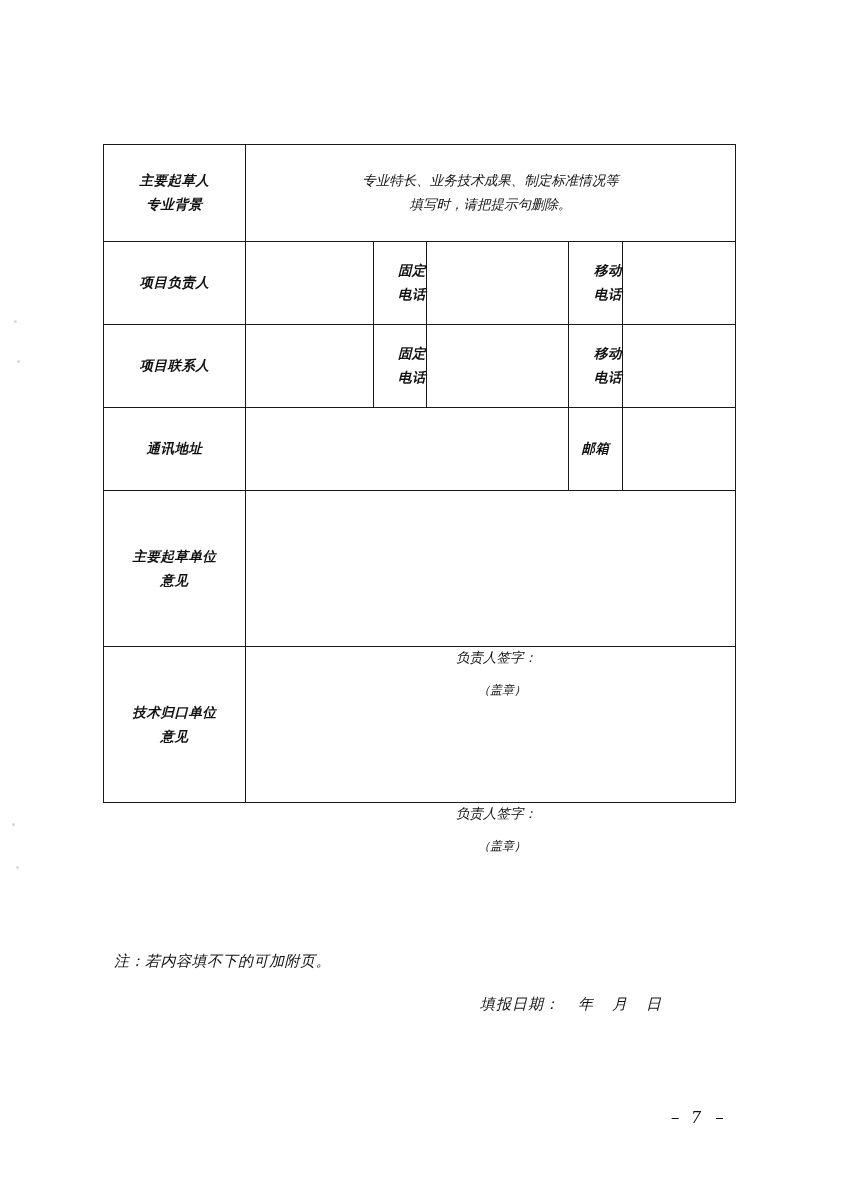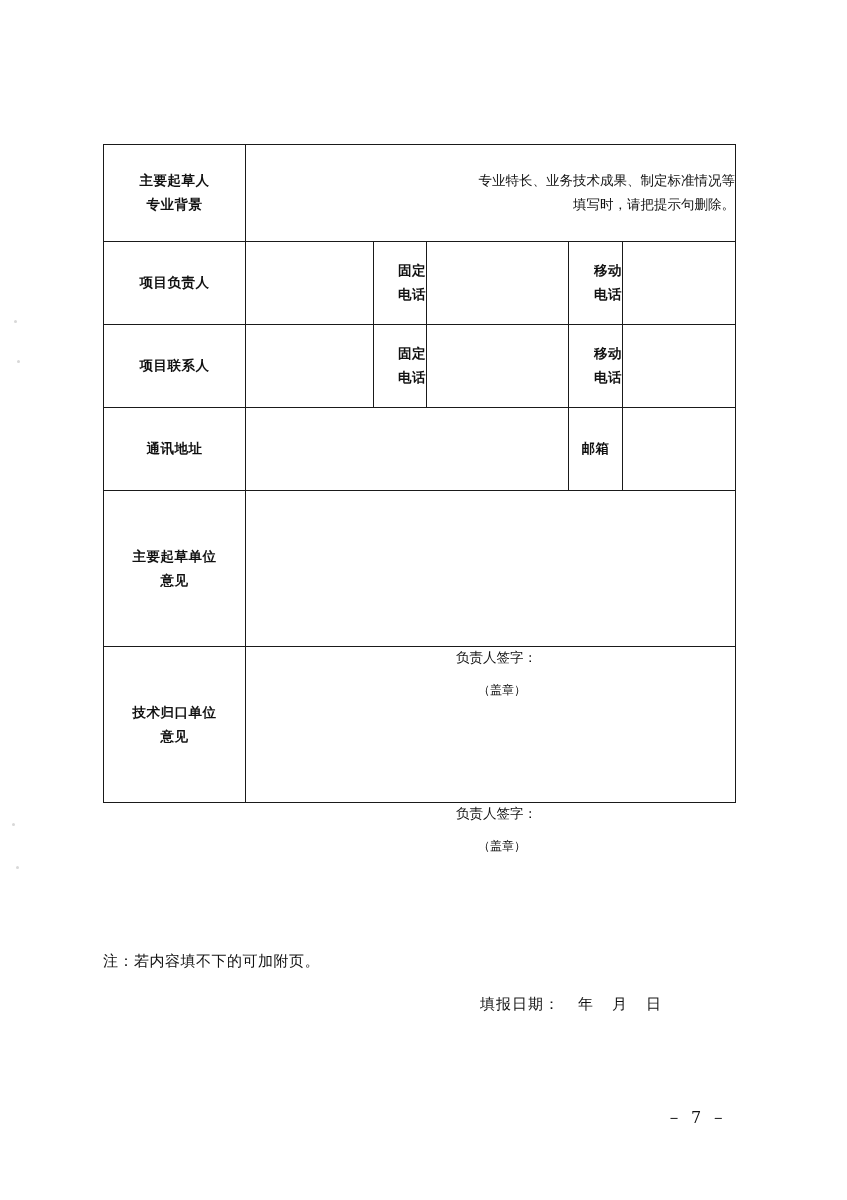--- a/index.html
+++ b/index.html
@@ -14,20 +14,21 @@
     font-family: "DejaVu Serif", "Liberation Serif", serif;
     color: #111111;
     overflow: hidden;
   }
 
   .page {
     position: absolute;
     left: 0; top: 0;
     width: 847px;
     height: 1200px;
+    font-style: italic;
   }
 
   
   .form-table {
     position: absolute;
     left: 103px;
     top: 144px;
     width: 632px;
     border-collapse: collapse;
     table-layout: fixed;
@@ -52,21 +53,21 @@
   .sub-label {
     text-align: center;
     font-weight: 700;
     font-size: 13px;
     letter-spacing: 0.5px;
     padding: 4px 2px;
   }
   .sub-label .ln { display: block; text-align: right; }
 
   .desc-cell {
-    text-align: right;
+    text-align: center;
     padding: 10px 10px 10px 12px;
     font-size: 13.5px;
     line-height: 2.0;
     vertical-align: top;
   }
   .desc-cell .ln { display: block; }
 
   .blank-cell { }
 
   .opinion-cell {
@@ -89,21 +90,21 @@
   .seal-line {
     position: absolute;
     left: 232px;
     font-size: 12px;
     white-space: nowrap;
   }
 
   
   .note {
     position: absolute;
-    left: 103px;
+    left: 114px;
     top: 952px;
     font-size: 15px;
     letter-spacing: 0.5px;
   }
   .fill-date {
     position: absolute;
     left: 480px;
     top: 995px;
     font-size: 15px;
     letter-spacing: 1px;

